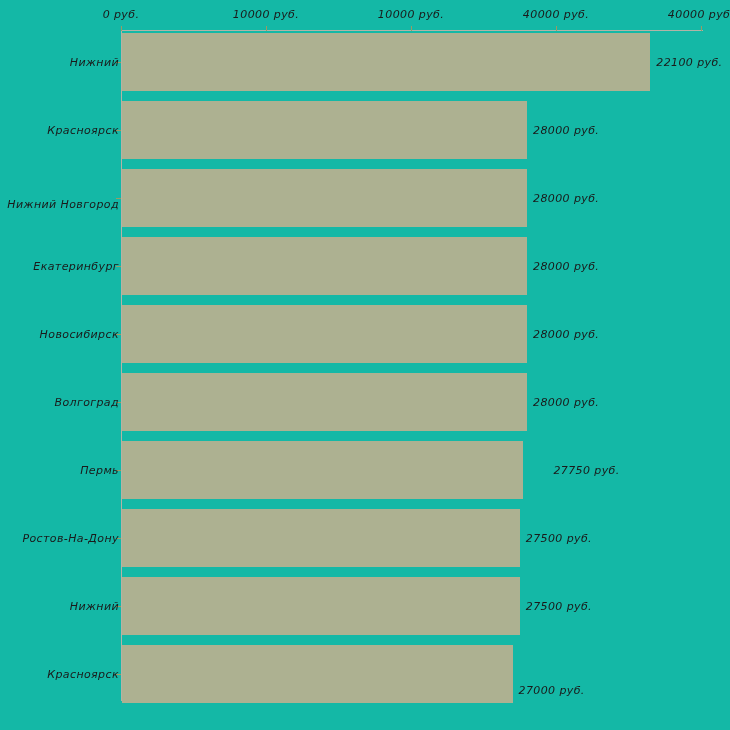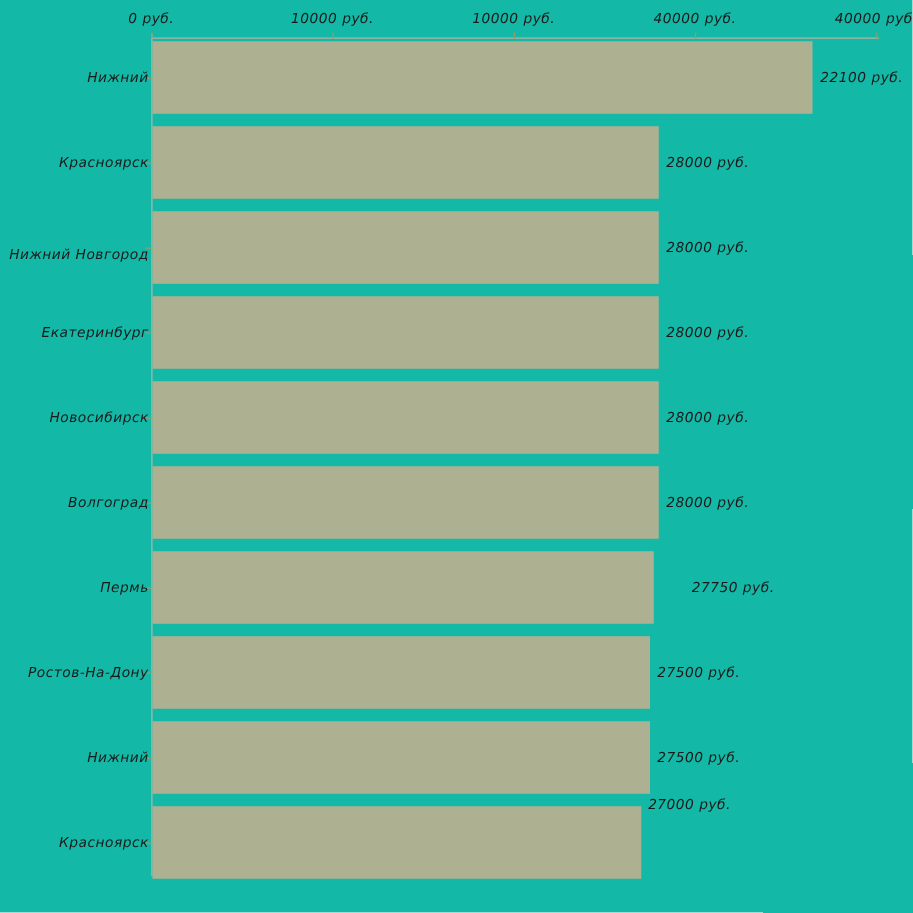--- a/index.html
+++ b/index.html
@@ -166,17 +166,17 @@
         <div class="bar-value-label" style="left: 533px; top: 334px;">28000 руб.</div>
         <div class="bar" title="Волгоград — 28000 руб." style="top: 373px; height: 58px; width: 405px; background: rgb(173, 177, 145);"></div>
         <div class="bar-value-label" style="left: 533px; top: 402px;">28000 руб.</div>
         <div class="bar" title="Самара — 27750 руб." style="top: 441px; height: 58px; width: 401.375px; background: rgb(173, 177, 145);"></div>
         <div class="bar-value-label" style="left: 529.375px; top: 470px; margin-left: 24px;">27750 руб.</div>
         <div class="bar" title="Ростов-На-Дону — 27500 руб." style="top: 509px; height: 58px; width: 397.75px; background: rgb(173, 177, 145);"></div>
         <div class="bar-value-label" style="left: 525.75px; top: 538px;">27500 руб.</div>
         <div class="bar" title="Пермь — 27500 руб." style="top: 577px; height: 58px; width: 397.75px; background: rgb(173, 177, 145);"></div>
         <div class="bar-value-label" style="left: 525.75px; top: 606px;">27500 руб.</div>
         <div class="bar" title="Челябинск — 27000 руб." style="top: 645px; height: 58px; width: 390.5px; background: rgb(173, 177, 145);"></div>
-        <div class="bar-value-label" style="left: 518.5px; top: 644px;">27000 руб.</div>
+        <div class="bar-value-label" style="left: 518.5px; top: 690px;">27000 руб.</div>
       </div>
 
   </div>
 </div>
 
 </body></html>

